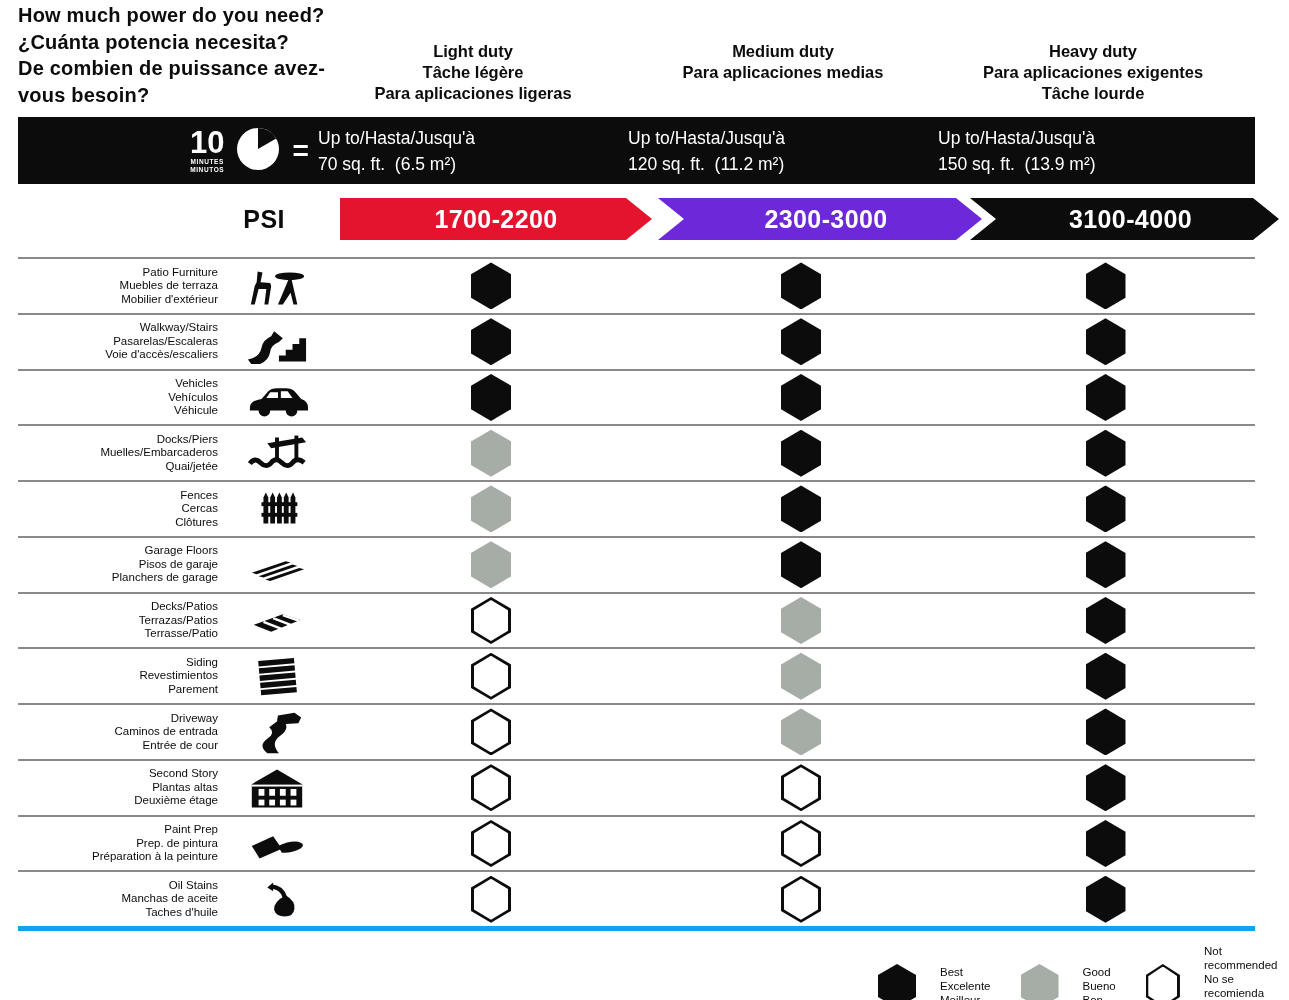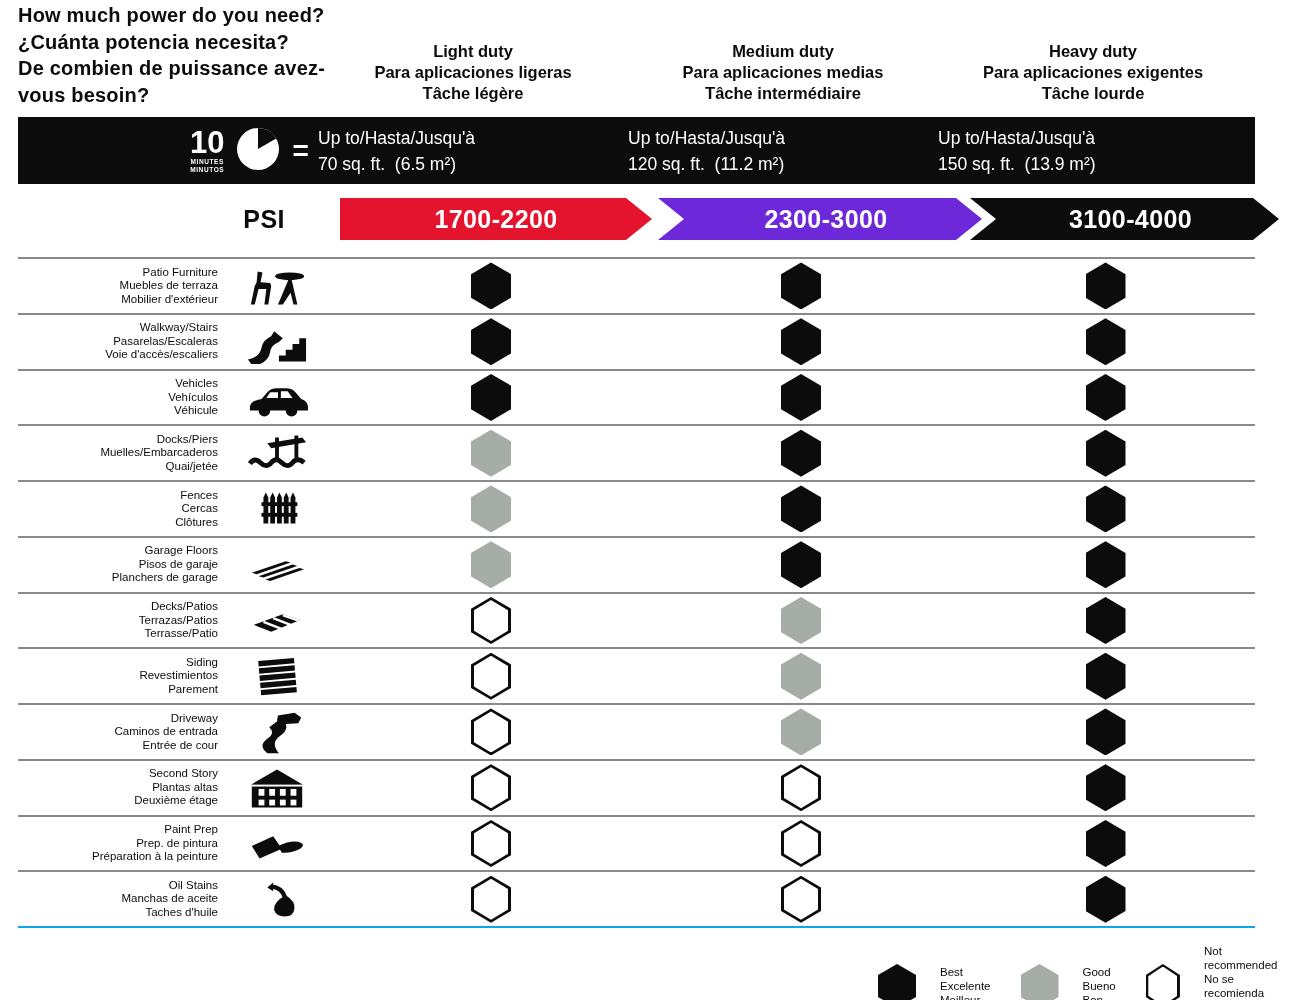--- a/index.html
+++ b/index.html
@@ -32,21 +32,21 @@
              font-size:25px;font-weight:700;letter-spacing:.5px;}
   .psi-arrow{position:absolute;top:1px;height:42px;color:#fff;font-size:25px;font-weight:700;letter-spacing:.4px;
              display:flex;align-items:center;justify-content:center;}
   .psi-arrow.flat{clip-path:polygon(0 0,calc(100% - 26px) 0,100% 50%,calc(100% - 26px) 100%,0 100%);}
   .psi-arrow.notched{clip-path:polygon(0 0,calc(100% - 26px) 0,100% 50%,calc(100% - 26px) 100%,0 100%,26px 50%);padding-left:12px;}
   #arrow-0{left:322px;width:312px;}
   #arrow-1{left:640px;width:312px;}
   #arrow-2{left:952px;width:297px;}
 
   
-  #table{position:absolute;left:18px;top:257px;width:1237px;border-bottom:2px solid #0ea5e9;}
+  #table{position:absolute;left:18px;top:257px;width:1237px;border-bottom:5px solid #0ea5e9;}
   .row{height:55.75px;box-sizing:border-box;border-top:2px solid #8a8a8a;
        display:grid;grid-template-columns:200px 118px 310px 310px 299px;align-items:center;}
   .cell.label{text-align:right;font-size:11.5px;line-height:13.5px;}
   .cell.iconcell{display:flex;justify-content:center;align-items:center;}
   .task-icon svg{display:block;}
   .cell.hexcell{display:flex;justify-content:center;align-items:center;}
 
   .hex{width:40px;height:47px;clip-path:polygon(50% 0,100% 25%,100% 75%,50% 100%,0 75%,0 25%);}
   .hex.best{background:#0c0c0c;}
   .hex.good{background:#a6aca6;}
@@ -69,27 +69,26 @@
   <div id="title">
     <div>How much power do you need?</div>
     <div>¿Cuánta potencia necesita?</div>
     <div>De combien de puissance avez-vous besoin?</div>
   </div>
 
   <div id="col-headers">
     <div class="spacer"></div>
     <div class="colhead">
       <div>Light duty</div>
+      <div>Tâche légère</div>
       <div>Para aplicaciones ligeras</div>
-      <div>Tâche légère</div>
     </div>
     <div class="colhead">
       <div>Medium duty</div>
       <div>Para aplicaciones medias</div>
-      <div>Tâche intermédiaire</div>
     </div>
     <div class="colhead">
       <div>Heavy duty</div>
       <div>Para aplicaciones exigentes</div>
       <div>Tâche lourde</div>
     </div>
   </div>
 
   <div id="bar">
     <div id="time-badge">

